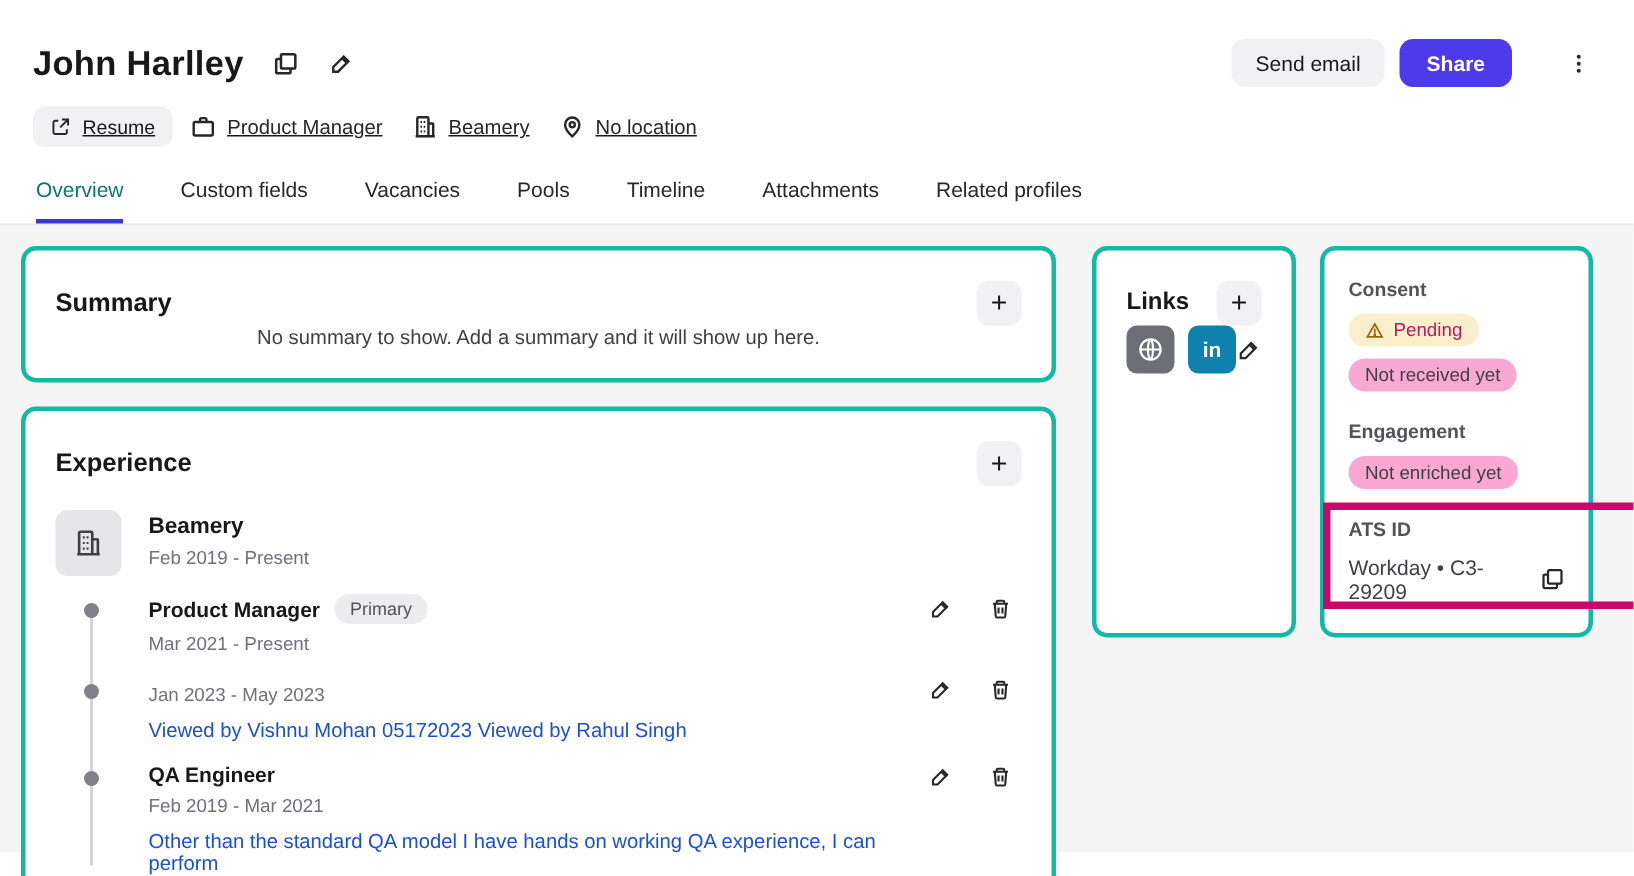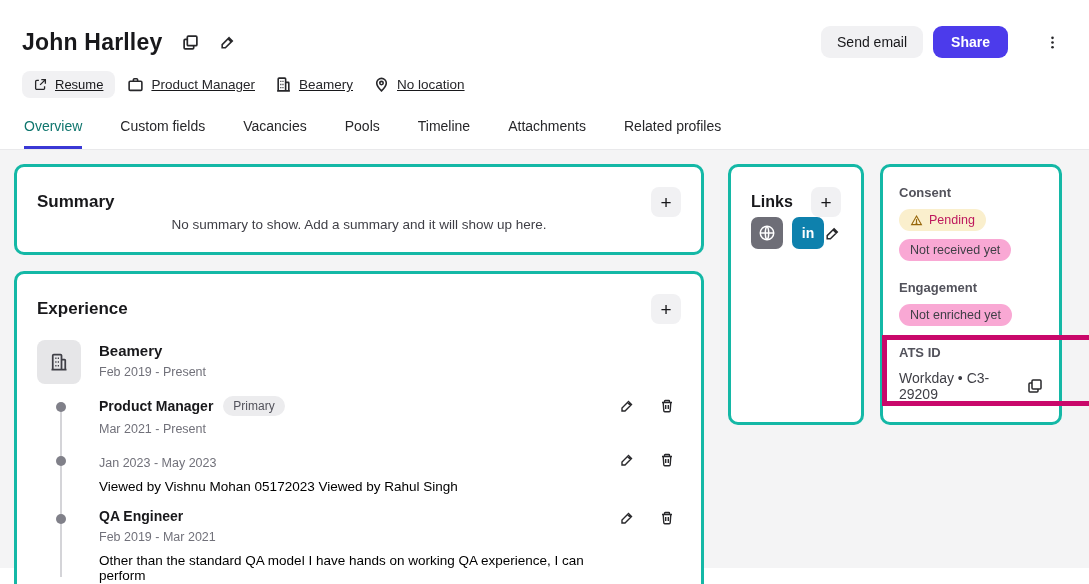--- a/index.html
+++ b/index.html
@@ -59,21 +59,21 @@
   .roles::before { content:""; position:absolute; left:23px; top:14px; bottom:6px;
     width:2px; background:#d4d4d8; }
   .role { position:relative; padding-left:62px; display:flex; align-items:flex-start;
     margin-bottom:14px; }
   .role-dot { position:absolute; left:19px; top:6px; width:10px; height:10px;
     border-radius:50%; background:#808089; z-index:1; }
   .role-title-row { display:flex; align-items:center; gap:10px; }
   .role-title { font-size:14px; font-weight:700; }
   .pill { background:#ececee; color:#52525b; font-size:12px; border-radius:999px;
     padding:3px 10px; }
-  .role-note { font-size:13.5px; color:#000000; margin-top:9px; }
+  .role-note { font-size:13.5px; color:#1d4ed8; margin-top:9px; }
   .role-actions { margin-left:auto; display:flex; gap:24px; padding-right:6px; padding-top:2px; }
 
   
   .links-row { display:flex; align-items:center; }
   .sq-icon { width:32px; height:32px; border-radius:7px; display:flex; align-items:center;
     justify-content:center; cursor:pointer; border:none; }
   .sq-globe { background:#6e6e77; color:#fff; }
   .sq-linkedin { background:#0e81ad; color:#fff; font-weight:700; font-size:14px;
     margin-left:9px; font-family:inherit; }
   .links-row .icon-btn { margin-left:auto; }

